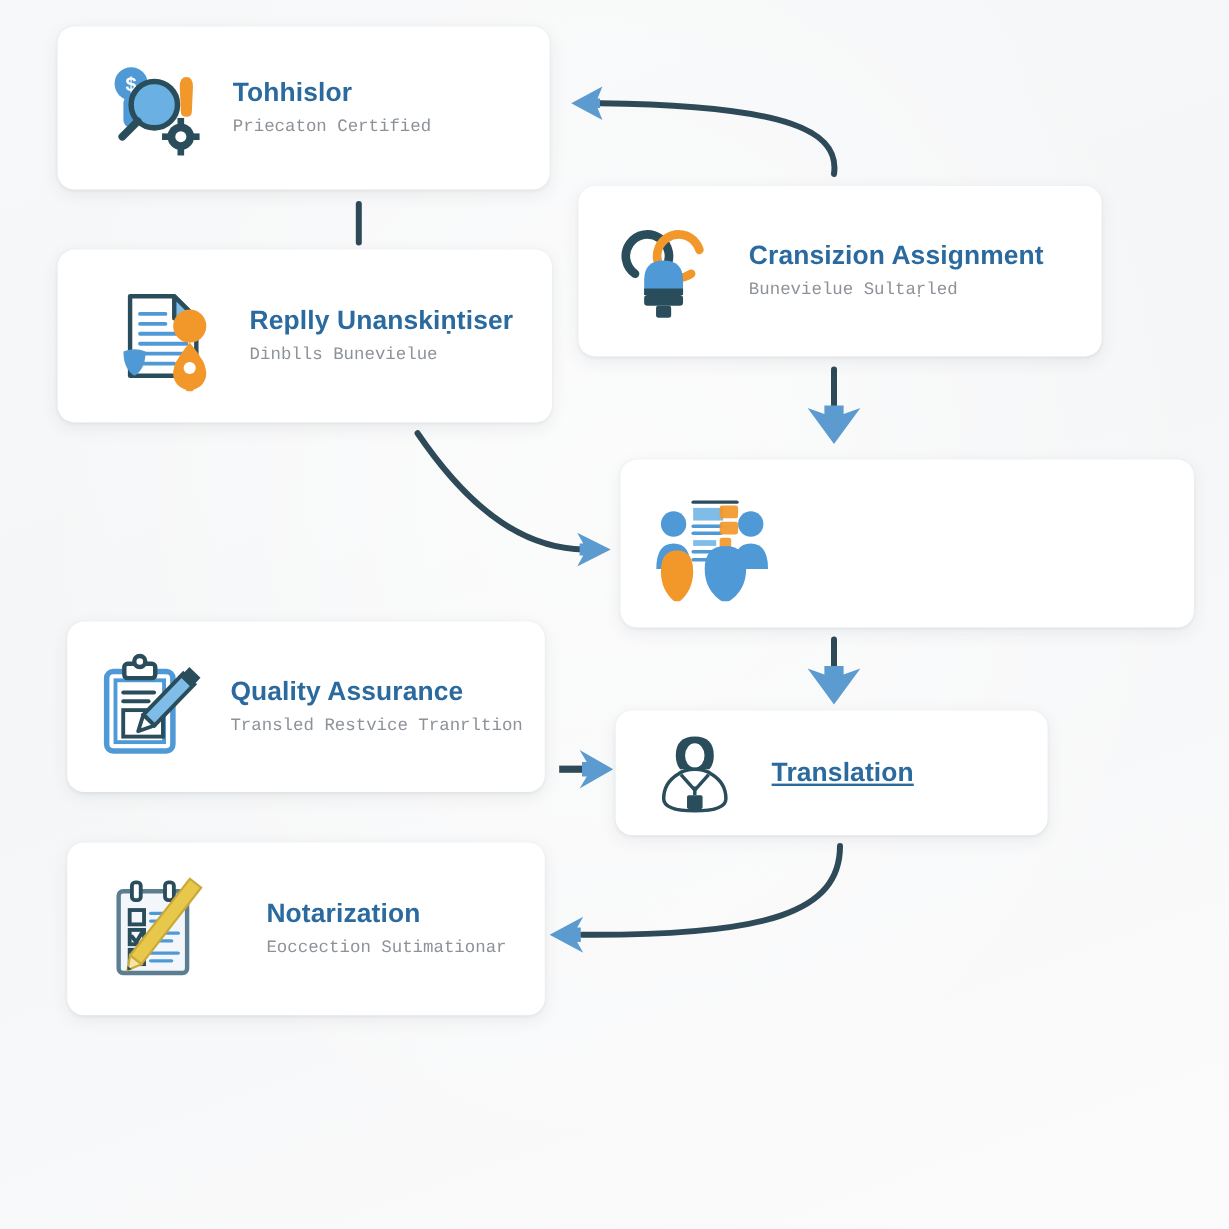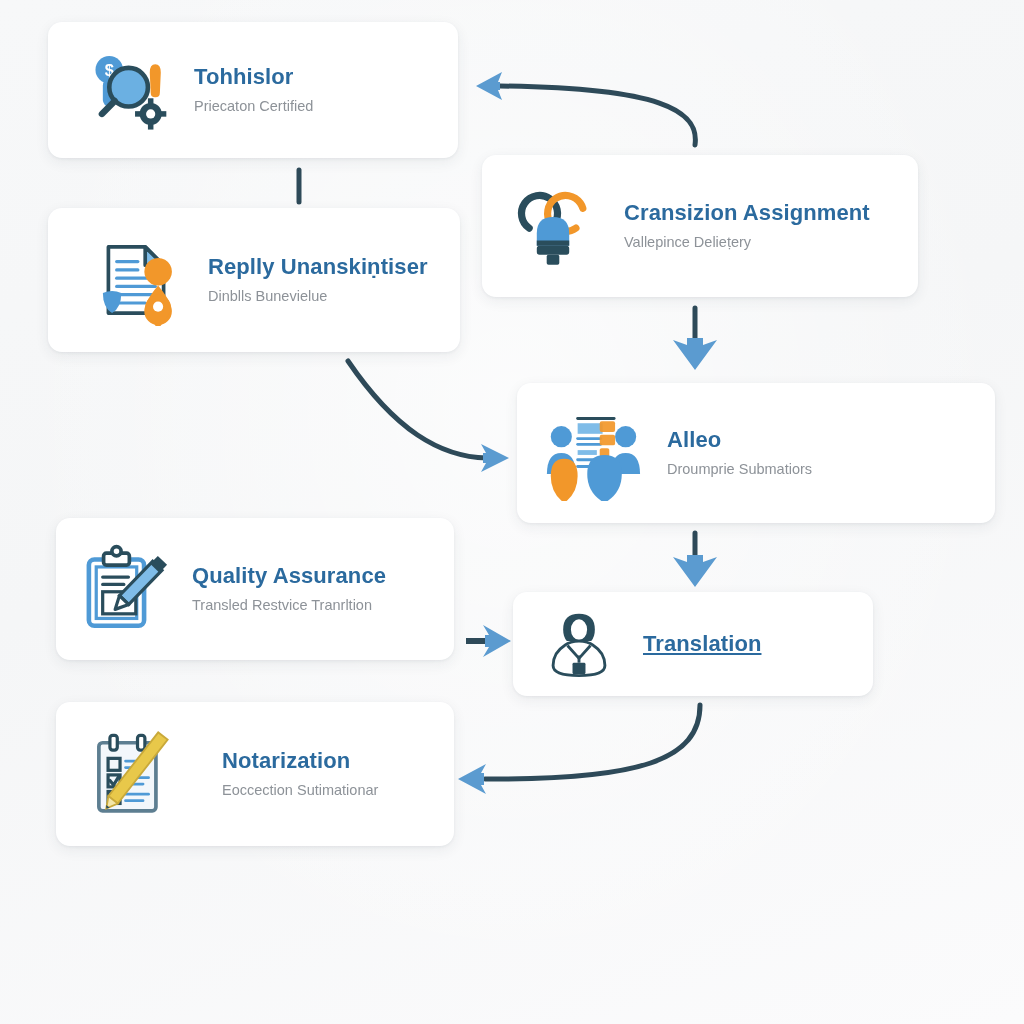--- a/index.html
+++ b/index.html
@@ -71,20 +71,21 @@
     letter-spacing: 0.1px;
     white-space: nowrap;
   }
   .card-subtitle {
     color: #8d9298;
     font-size: 14.5px;
     font-weight: normal;
     line-height: 1.3;
     margin-top: 7px;
     white-space: nowrap;
+    font-family: Liberation Mono, monospace;
   }
   .card.no-sub .card-title {
     margin-top: 0;
     text-decoration: underline;
   }
 
   
   #card-technical      { left: 48px;  top: 22px;  width: 410px; height: 136px; padding-left: 30px; }
   #card-technical .card-icon   { width: 92px; height: 92px; }
   #card-technical .card-text   { margin-left: 24px; }
@@ -219,21 +220,21 @@
         <circle cx="35" cy="36" r="20" fill="none" stroke="#2a4d5c" stroke-width="8" stroke-dasharray="92 40" stroke-linecap="round" transform="rotate(125 35 36)"></circle>
         <circle cx="64" cy="36" r="20" fill="none" stroke="#f2972a" stroke-width="8" stroke-dasharray="100 32" stroke-linecap="round" transform="rotate(55 64 36)"></circle>
         <path d="M 50,40 q18,0 18,18 l0,14 l-36,0 l0,-14 q0,-18 18,-18 z" fill="#4f9ad6"></path>
         <path d="M 32,66 l36,0 l0,6 l-36,0 z" fill="#2a4d5c"></path>
         <rect x="32" y="72" width="36" height="10" rx="3" fill="#2a4d5c"></rect>
         <rect x="43" y="82" width="14" height="11" rx="2" fill="#2a4d5c"></rect>
       </svg>
     </div>
     <div class="card-text">
       <div class="card-title">Cransizion Assignment</div>
-      <div class="card-subtitle">Vallepince Delieṭery</div>
+      <div class="card-subtitle">Bunevielue Sultaṛled</div>
     </div>
   </div>
 
   <div class="card" id="card-alleo">
     <div class="card-icon">
       <svg class="icon-svg" viewBox="0 0 100 100">
         <rect x="31" y="10" width="44" height="62" fill="#ffffff"></rect>
         <g stroke="#2a4d5c" stroke-width="3" stroke-linecap="round">
           <line x1="34" y1="14" x2="72" y2="14"></line>
         </g>
@@ -252,24 +253,20 @@
           <rect x="57" y="31" width="16" height="11" rx="2"></rect>
           <rect x="57" y="45" width="10" height="9" rx="2"></rect>
         </g>
         <circle cx="17" cy="33" r="11" fill="#4f9ad6"></circle>
         <path d="M 2,72 q0,-22 15,-22 q15,0 15,22 z" fill="#4f9ad6"></path>
         <circle cx="84" cy="33" r="11" fill="#4f9ad6"></circle>
         <path d="M 69,72 q0,-22 15,-22 q15,0 15,22 z" fill="#4f9ad6"></path>
         <path d="M 20,56 q14,0 14,18 q0,18 -14,28 q-14,-10 -14,-28 q0,-18 14,-18 z" fill="#f2972a"></path>
         <path d="M 62,52 q18,0 18,20 q0,20 -18,30 q-18,-10 -18,-30 q0,-20 18,-20 z" fill="#4f9ad6"></path>
       </svg>
-    </div>
-    <div class="card-text">
-      <div class="card-title">Alleo</div>
-      <div class="card-subtitle">Droumprie Submatiors</div>
     </div>
   </div>
 
   <div class="card" id="card-quality">
     <div class="card-icon">
       <svg class="icon-svg" viewBox="0 0 100 100">
         <rect x="14" y="18" width="60" height="72" rx="6" fill="#ffffff" stroke="#4f9ad6" stroke-width="5"></rect>
         <rect x="22" y="26" width="44" height="56" fill="#ffffff" stroke="#4f9ad6" stroke-width="3.5"></rect>
         <rect x="30" y="11" width="28" height="13" rx="3" fill="#ffffff" stroke="#2a4d5c" stroke-width="4"></rect>
         <circle cx="44" cy="9" r="5" fill="#ffffff" stroke="#2a4d5c" stroke-width="4"></circle>

